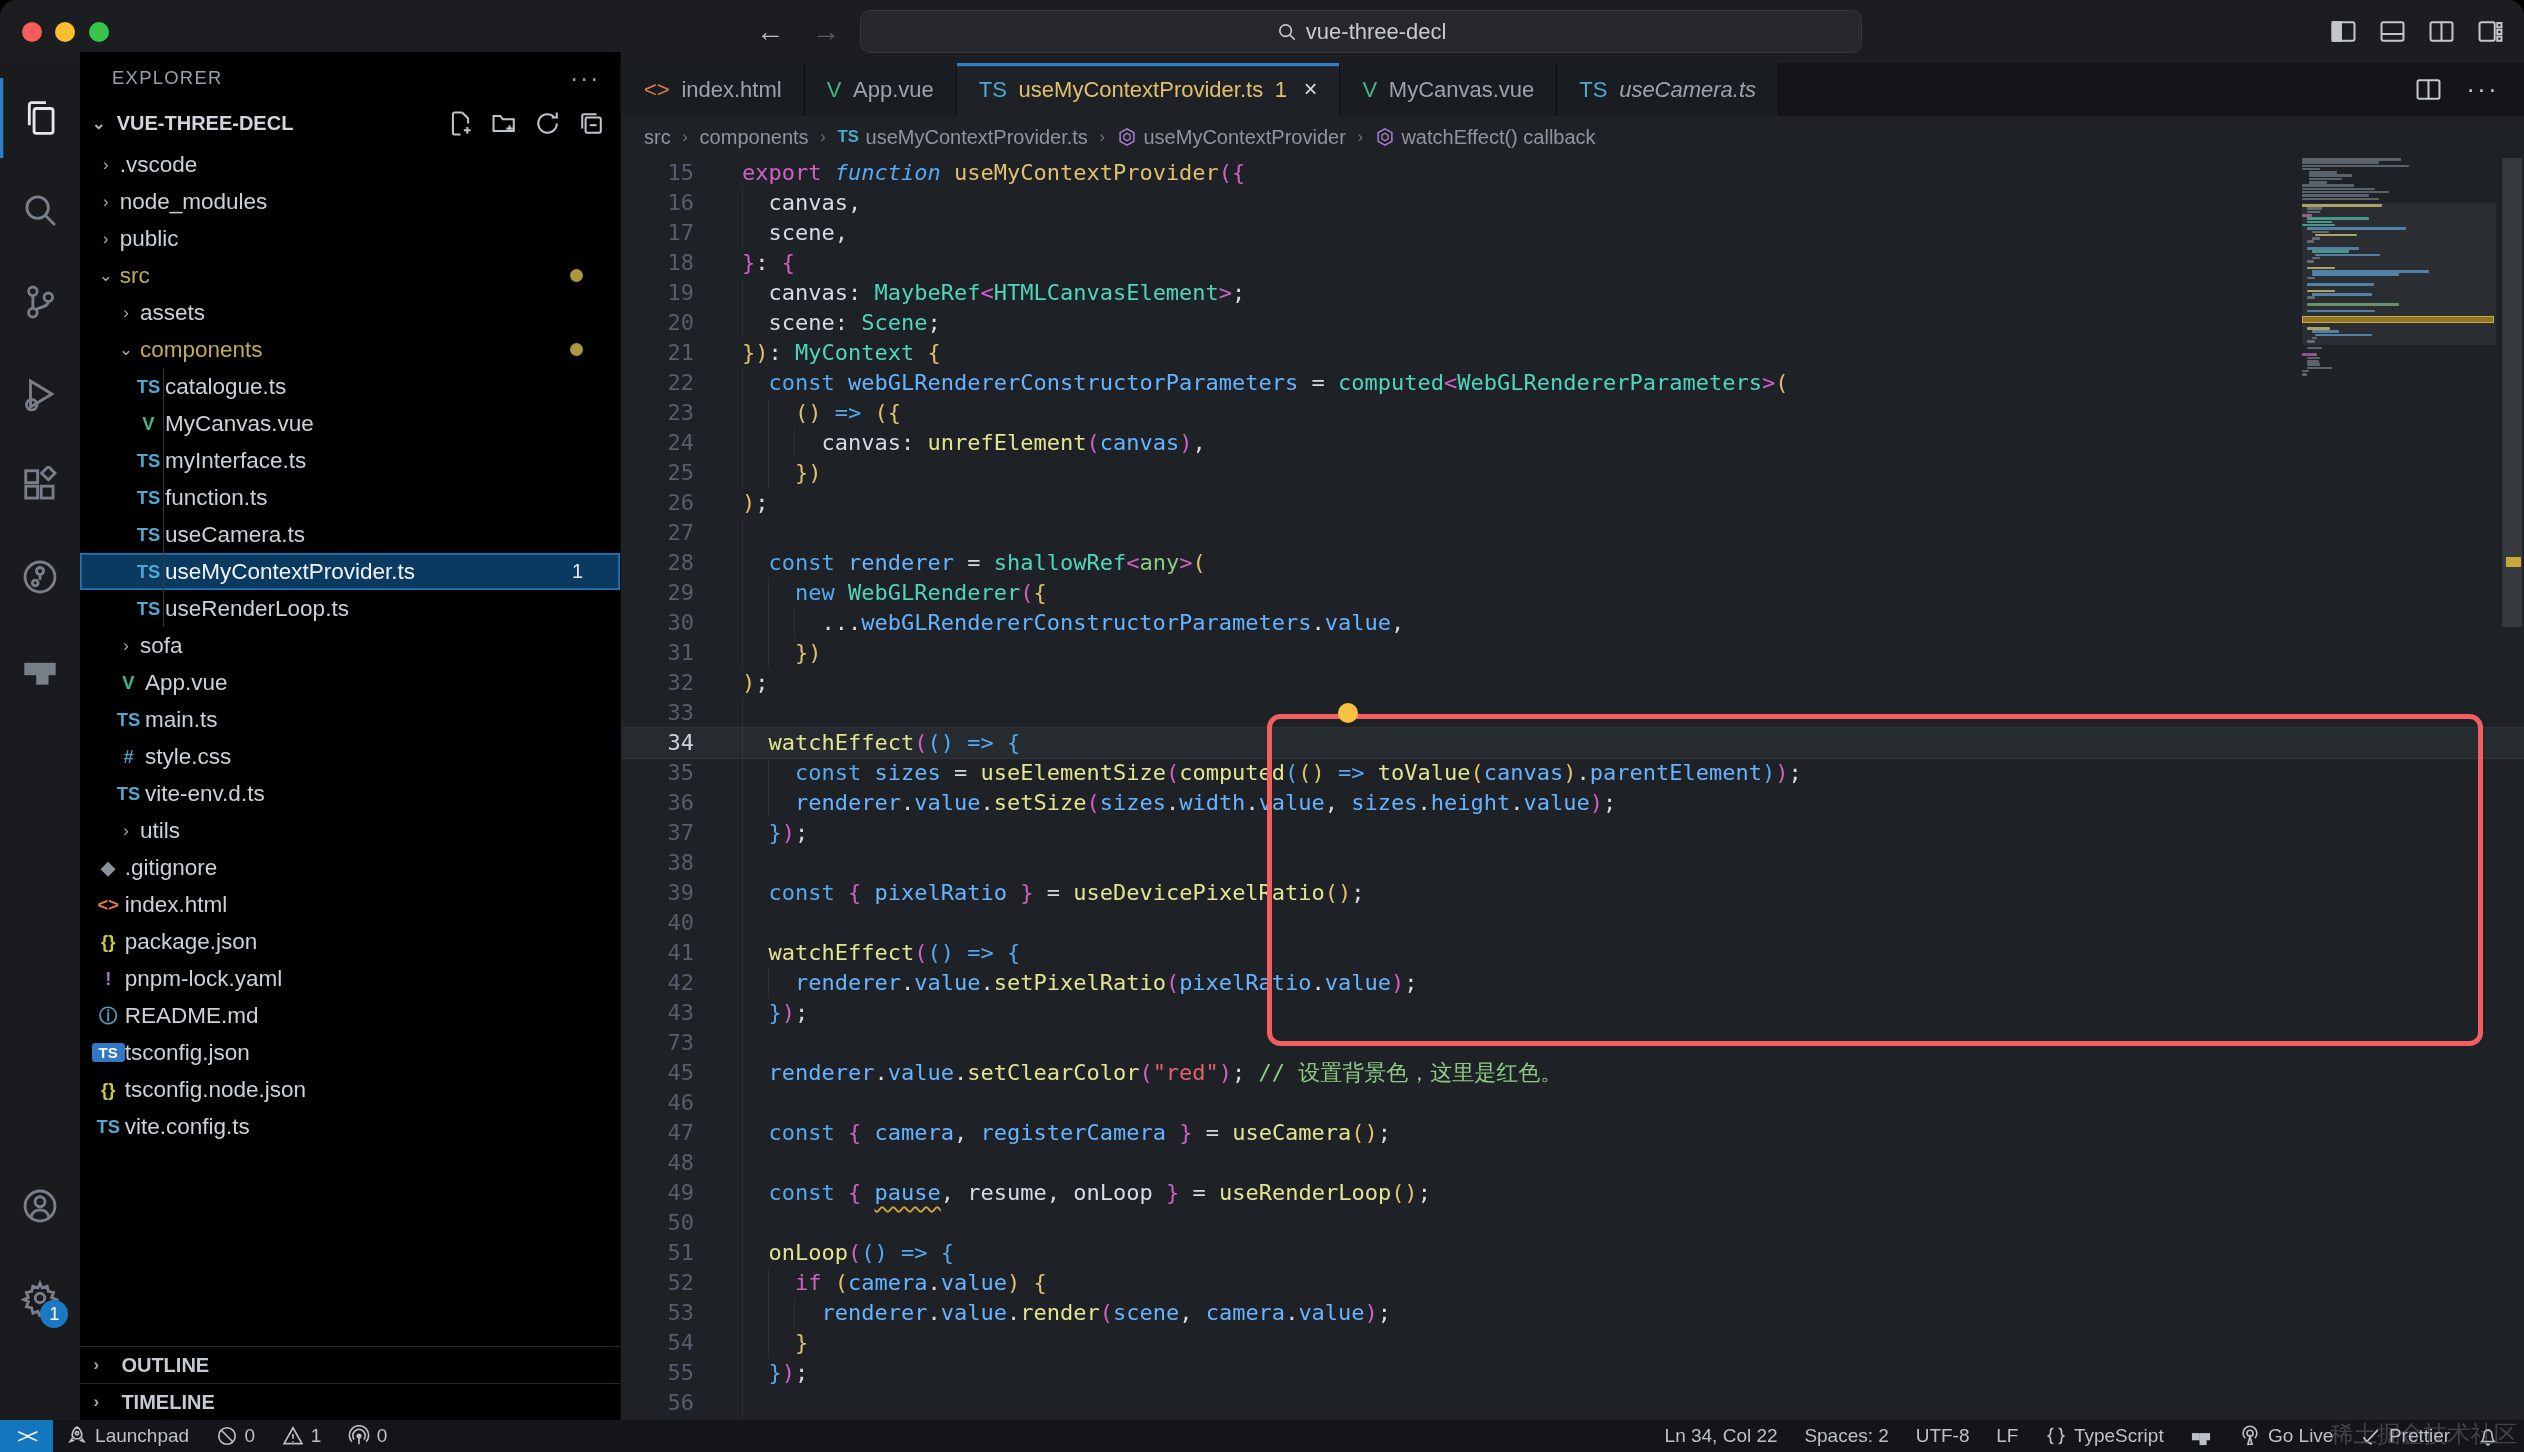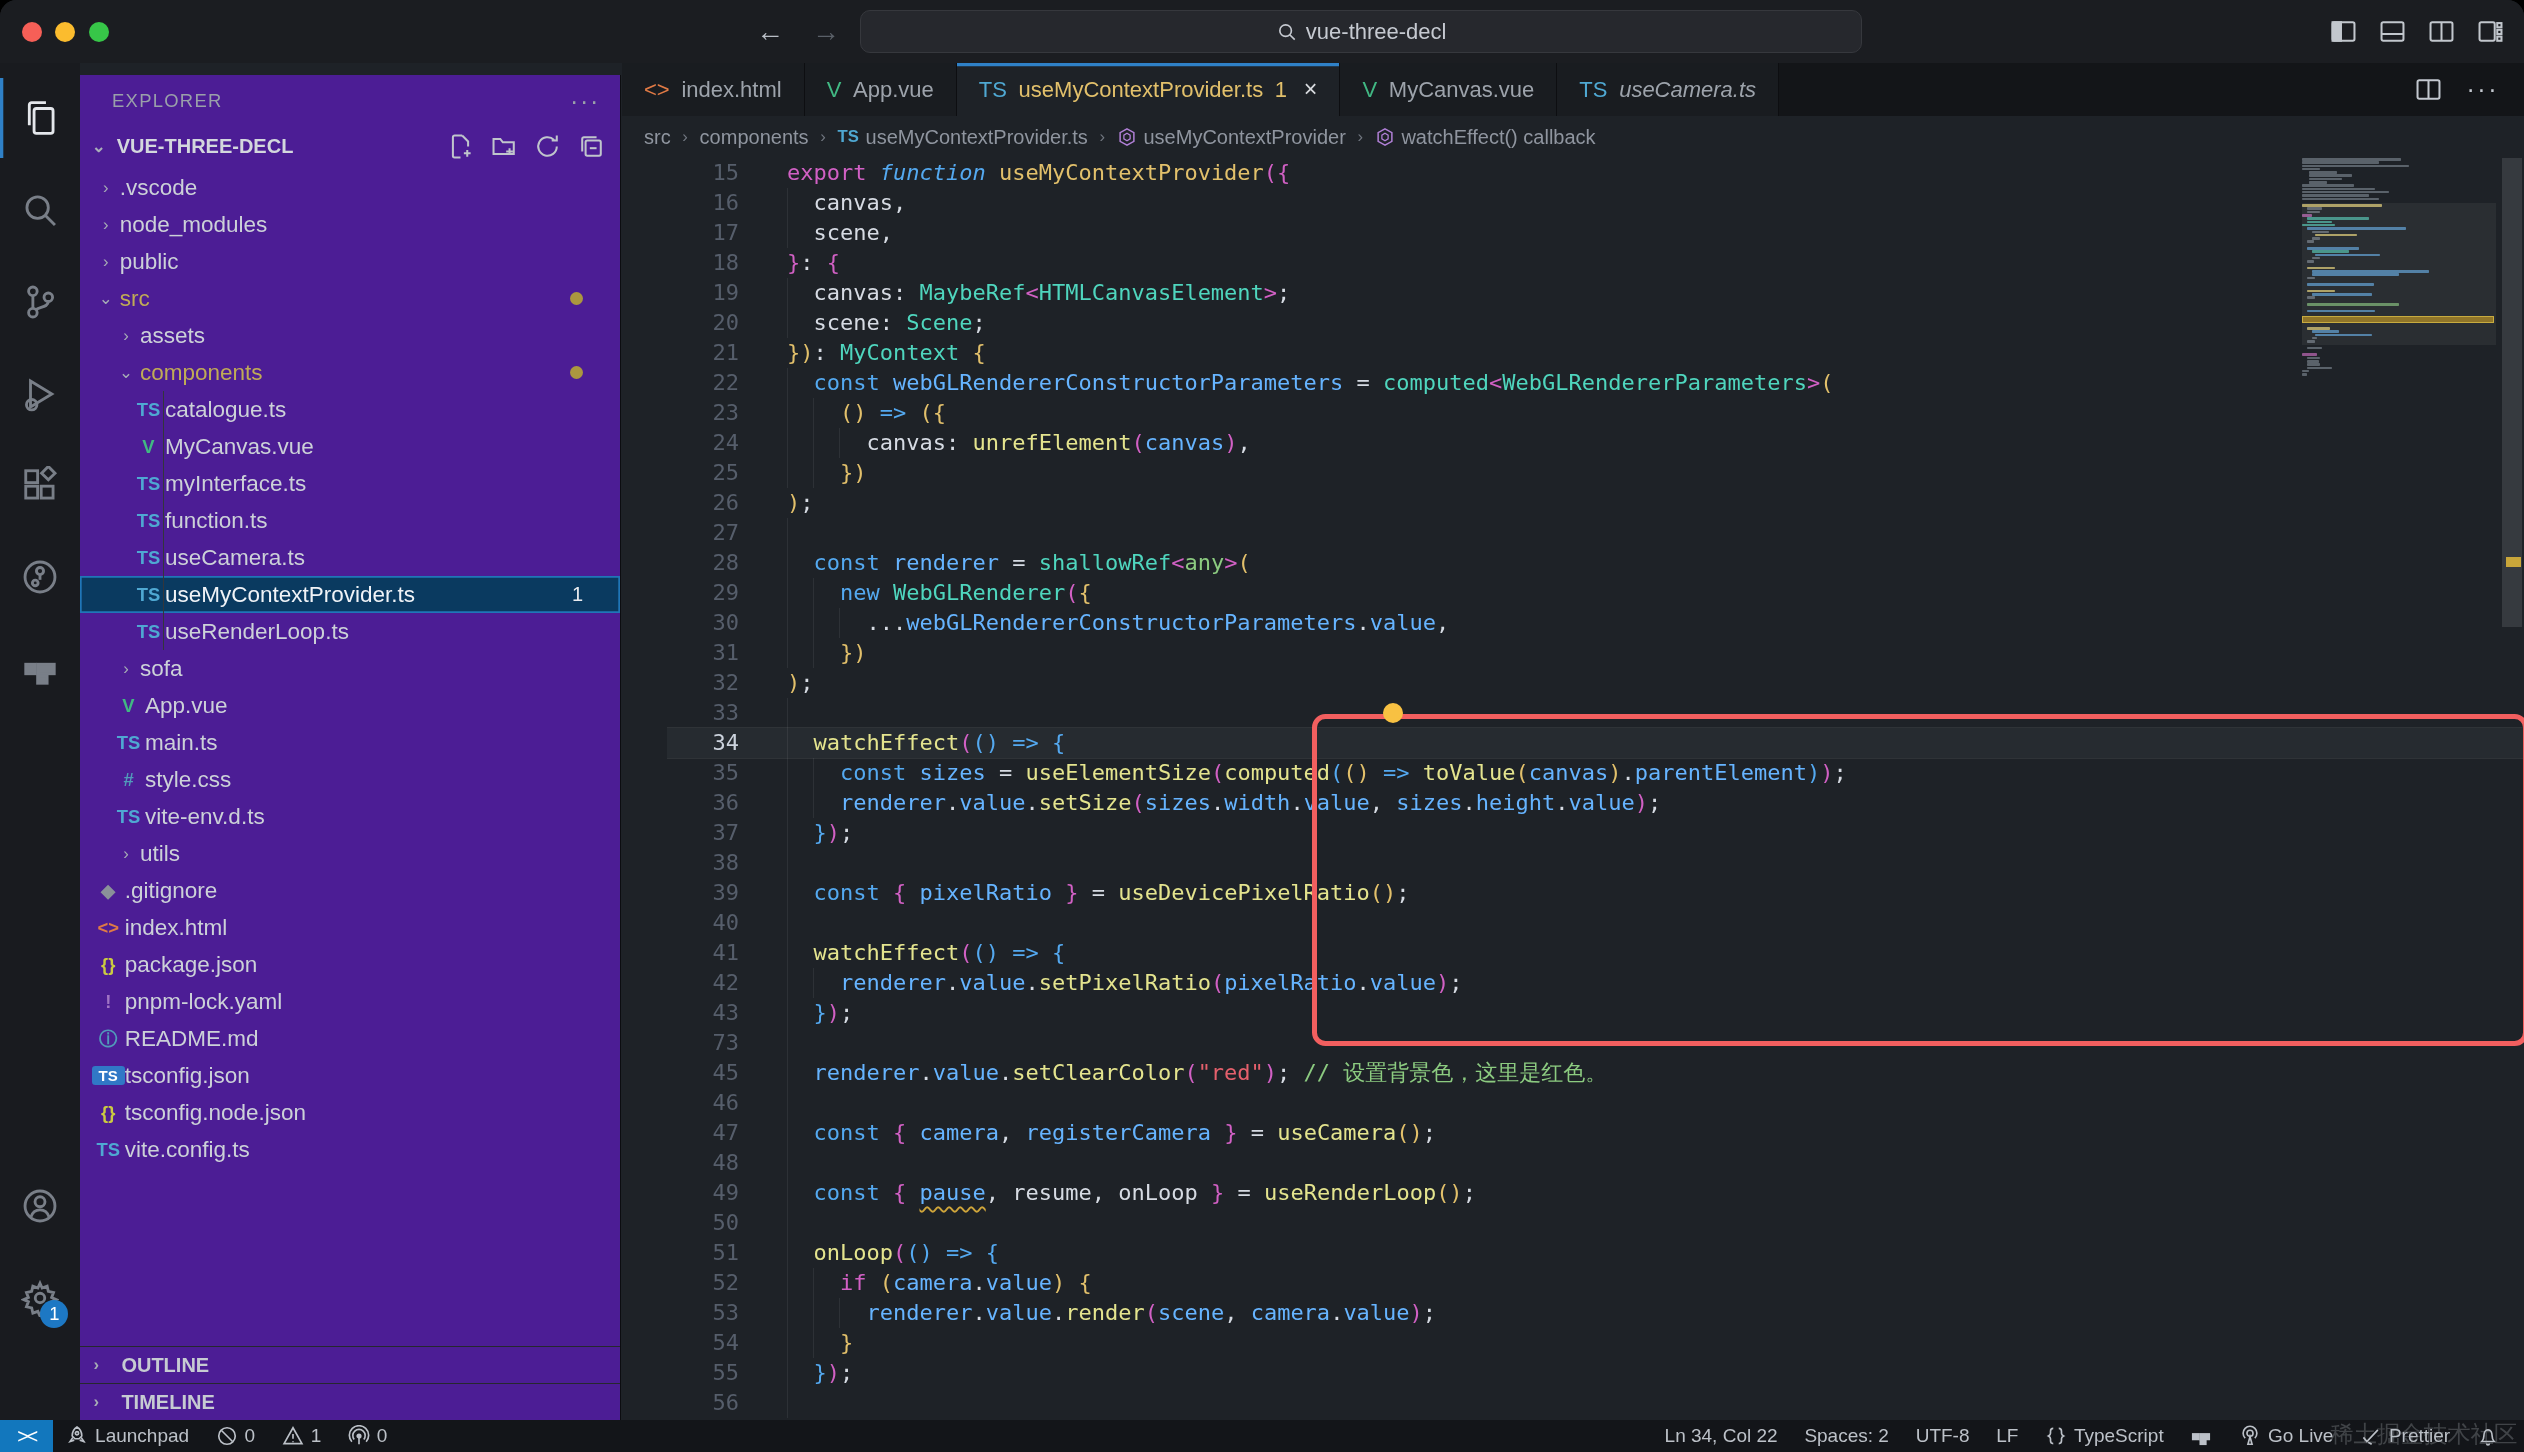--- a/index.html
+++ b/index.html
@@ -24,21 +24,21 @@
   
   .activitybar { position:absolute; left:0; top:63px; bottom:32px; width:80px; background:#191b1f; }
   .act { position:absolute; left:0; width:80px; height:80px; display:flex; align-items:center; justify-content:center;
          color:#797f88; }
   .act.active { color:#e4e7eb; box-shadow:inset 3.3px 0 0 #2f81c7; }
   .act svg { width:38px; height:38px; }
   .badge { position:absolute; right:11.7px; bottom:10px; min-width:28px; height:28px; border-radius:14px;
            background:#1d78c4; color:#fff; font-size:18.4px; display:flex; align-items:center; justify-content:center; }
 
   
-  .sidebar { position:absolute; left:80px; top:75px; bottom:32px; width:541px; background:#4c1d95;
+  .sidebar { position:absolute; left:80px; top:52px; bottom:32px; width:541px; background:#000000;
              border-right:0.8px solid #0c0d10; color:#b9bfc8; }
   .sb-head { height:52px; display:flex; align-items:center; padding:0 20px 0 32px; font-size:18.4px;
              letter-spacing:1.3px; color:#9aa0aa; }
   .sb-head .more { margin-left:auto; font-size:25px; color:#9aa0aa; letter-spacing:1.7px; }
   .proj-row { height:38px; display:flex; align-items:center; padding-left:11.7px; font-weight:bold;
               font-size:20px; color:#d3d7dd; }
   .proj-row .chev { width:25px; font-size:16.7px; color:#aab0b9; }
   .proj-actions { margin-left:auto; margin-right:15px; display:flex; gap:16.7px; color:#c0c5cc; }
   .proj-actions svg { width:27px; height:27px; }
   .tree { position:absolute; left:0; right:0; top:94px; }
@@ -67,21 +67,21 @@
   .tab.italic .tlabel { font-style:italic; }
   .ed-actions { margin-left:auto; display:flex; align-items:center; gap:25px; padding-right:25px; color:#c3c8cf; background:#131518; }
   .breadcrumb { position:absolute; left:0; right:0; top:53px; height:42px; display:flex; align-items:center;
                 padding-left:22px; font-size:20px; color:#8f959f; gap:5px; background:#1e2227; }
   .bc-sep { color:#70767f; font-size:16.7px; padding:0 6.7px; }
   .bc-item { display:flex; align-items:center; gap:6.7px; }
   .bc-ts { color:#4fa8d2; font-weight:bold; font-size:16.7px; }
 
   
   .codearea { position:absolute; left:0; right:0; top:95px; bottom:0; overflow:hidden;
-              font-family:"DejaVu Sans Mono", monospace; font-size:22px;margin-left:45px; }
+              font-family:"DejaVu Sans Mono", monospace; font-size:22px; }
   .cline { height:30px; line-height:30px; display:flex; white-space:pre; position:relative; }
   .cline .ln { width:72px; text-align:right; color:#565e6b; flex:none;
                font-family:"DejaVu Sans Mono", monospace; }
   .cline .ctext { margin-left:48px; position:relative; }
   .cline.cur { background:rgba(200,210,225,0.05); box-shadow:0 0.8px 0 rgba(255,255,255,0.10), 0 -0.8px 0 rgba(255,255,255,0.10); }
   .cline.cur .ln { color:#ccd3dd; }
   .iguide { position:absolute; top:0; bottom:0; width:0.8px; background:rgba(255,255,255,0.07); }
   .tk-m{color:#d160c4;} .tk-b{color:#54a9f0;} .tk-bi{color:#54a9f0; font-style:italic;}
   .tk-v{color:#66b4ff;} .tk-f{color:#e4e48e;} .tk-y{color:#e2c06b;} .tk-t{color:#4fd6be;}
   .tk-g{color:#8ccb80;} .tk-s{color:#e5606c;} .tk-w{color:#d6dbe3;}

